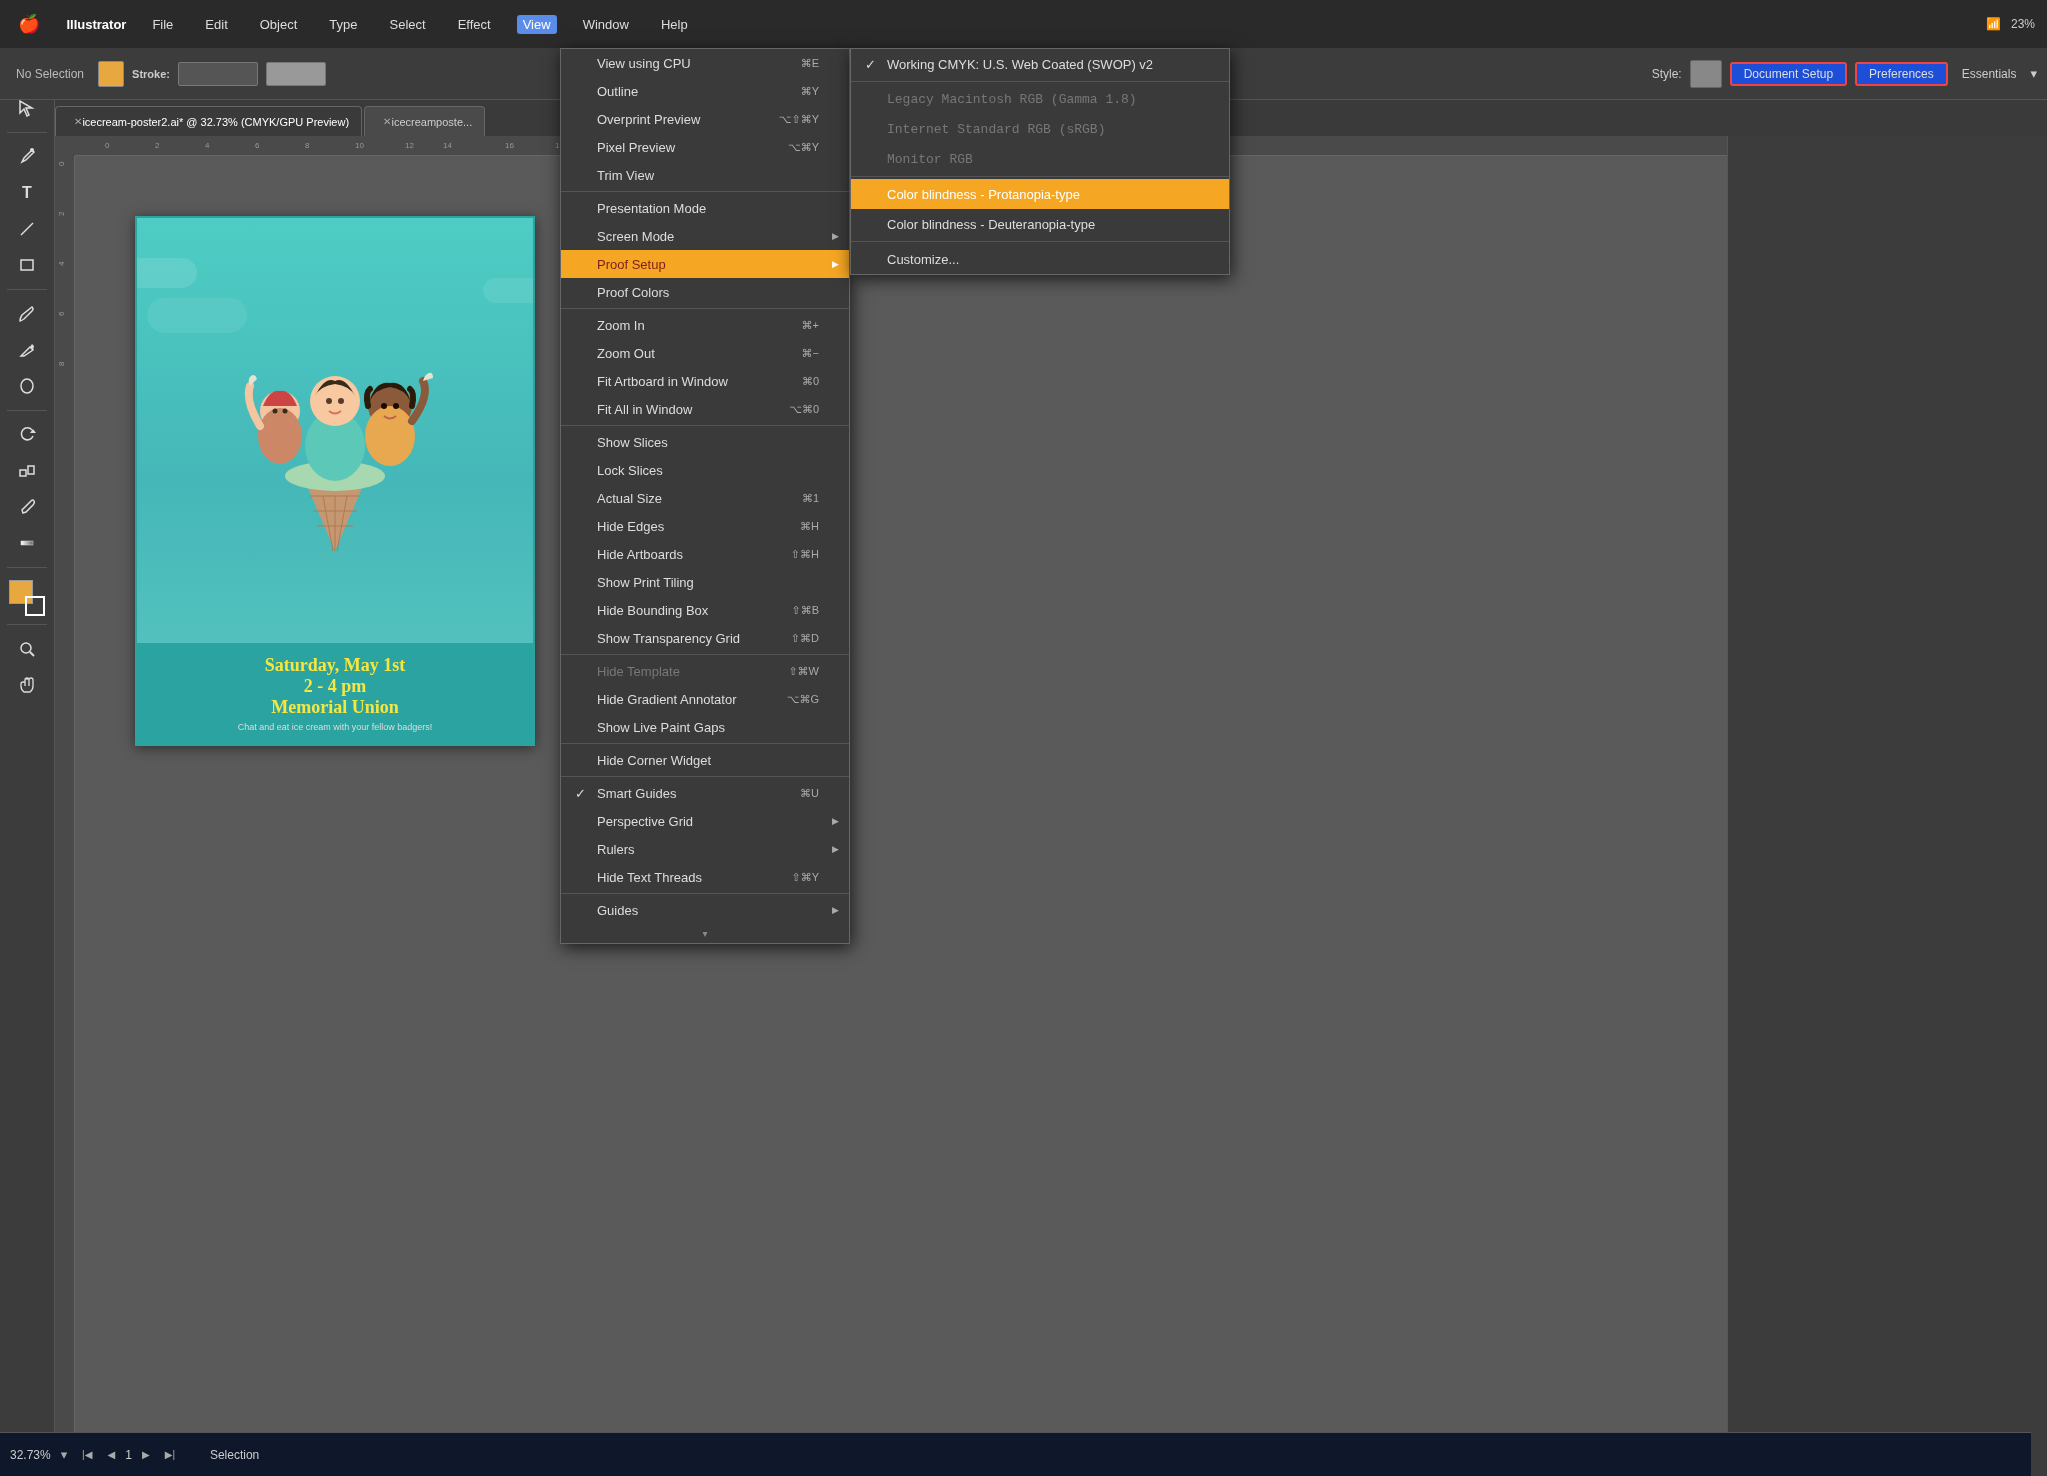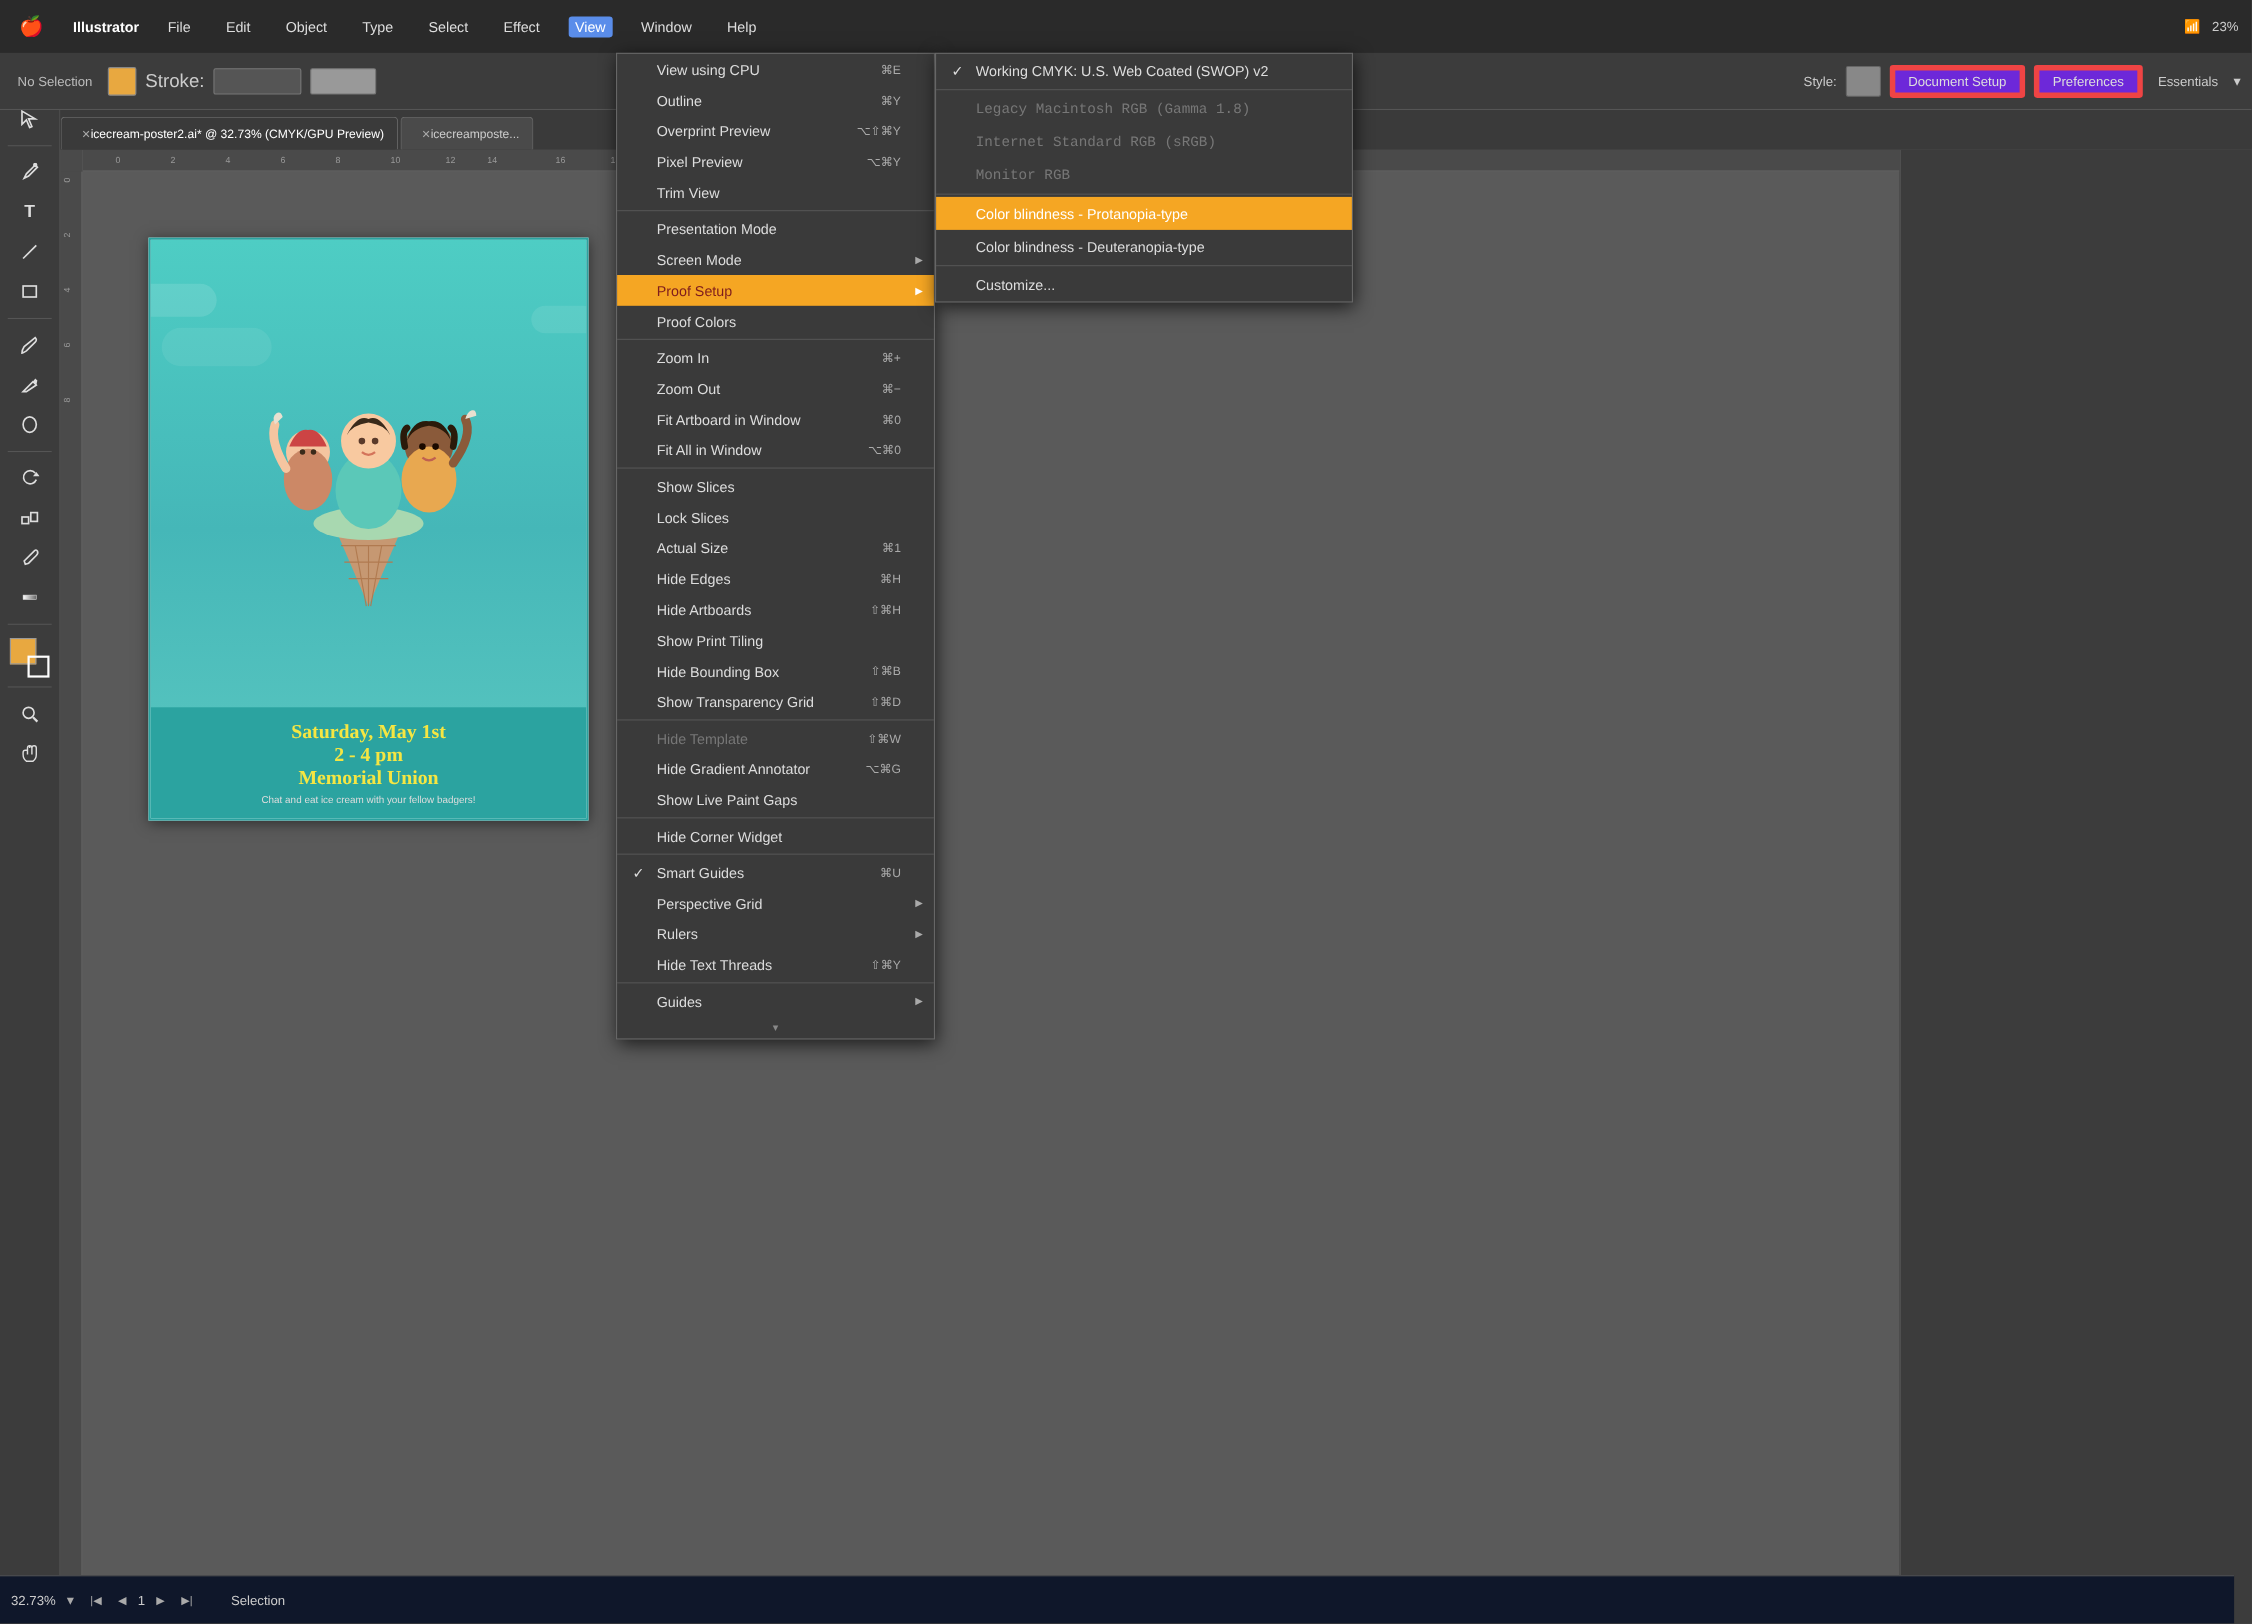--- a/index.html
+++ b/index.html
@@ -69,21 +69,22 @@
       padding: 2px 6px;
     }
     .toolbar-swatch {
       width: 26px; height: 26px;
       background: #e8a840;
       border: 1px solid #888;
       border-radius: 2px;
     }
     .toolbar-stroke-label {
       color: #ccc;
-      font-size: 17px;
+      font-size: 11px;
+      font-weight: bold;
     }
     .toolbar-stroke-box {
       width: 80px; height: 24px;
       border: 1px solid #777;
       background: #555;
       border-radius: 2px;
     }
     .toolbar-fill-box {
       width: 100px; height: 24px;
       border: 1px solid #777;
@@ -291,22 +292,22 @@
       align-items: center;
       padding: 0 10px;
       gap: 10px;
       border-bottom: 1px solid #555;
       z-index: 98;
       font-size: 11px;
       color: #ccc;
     }
     .info-btn {
       padding: 3px 12px;
-      background: #6d28d9;
-      border: 5px solid #ef4444;
+      background: #1d4ed8;
+      border: 2px solid #ef4444;
       border-radius: 3px;
       color: #ddd;
       font-size: 11px;
       cursor: pointer;
     }
 
     
     .file-info {
       font-size: 10px;
       color: #aaa;

